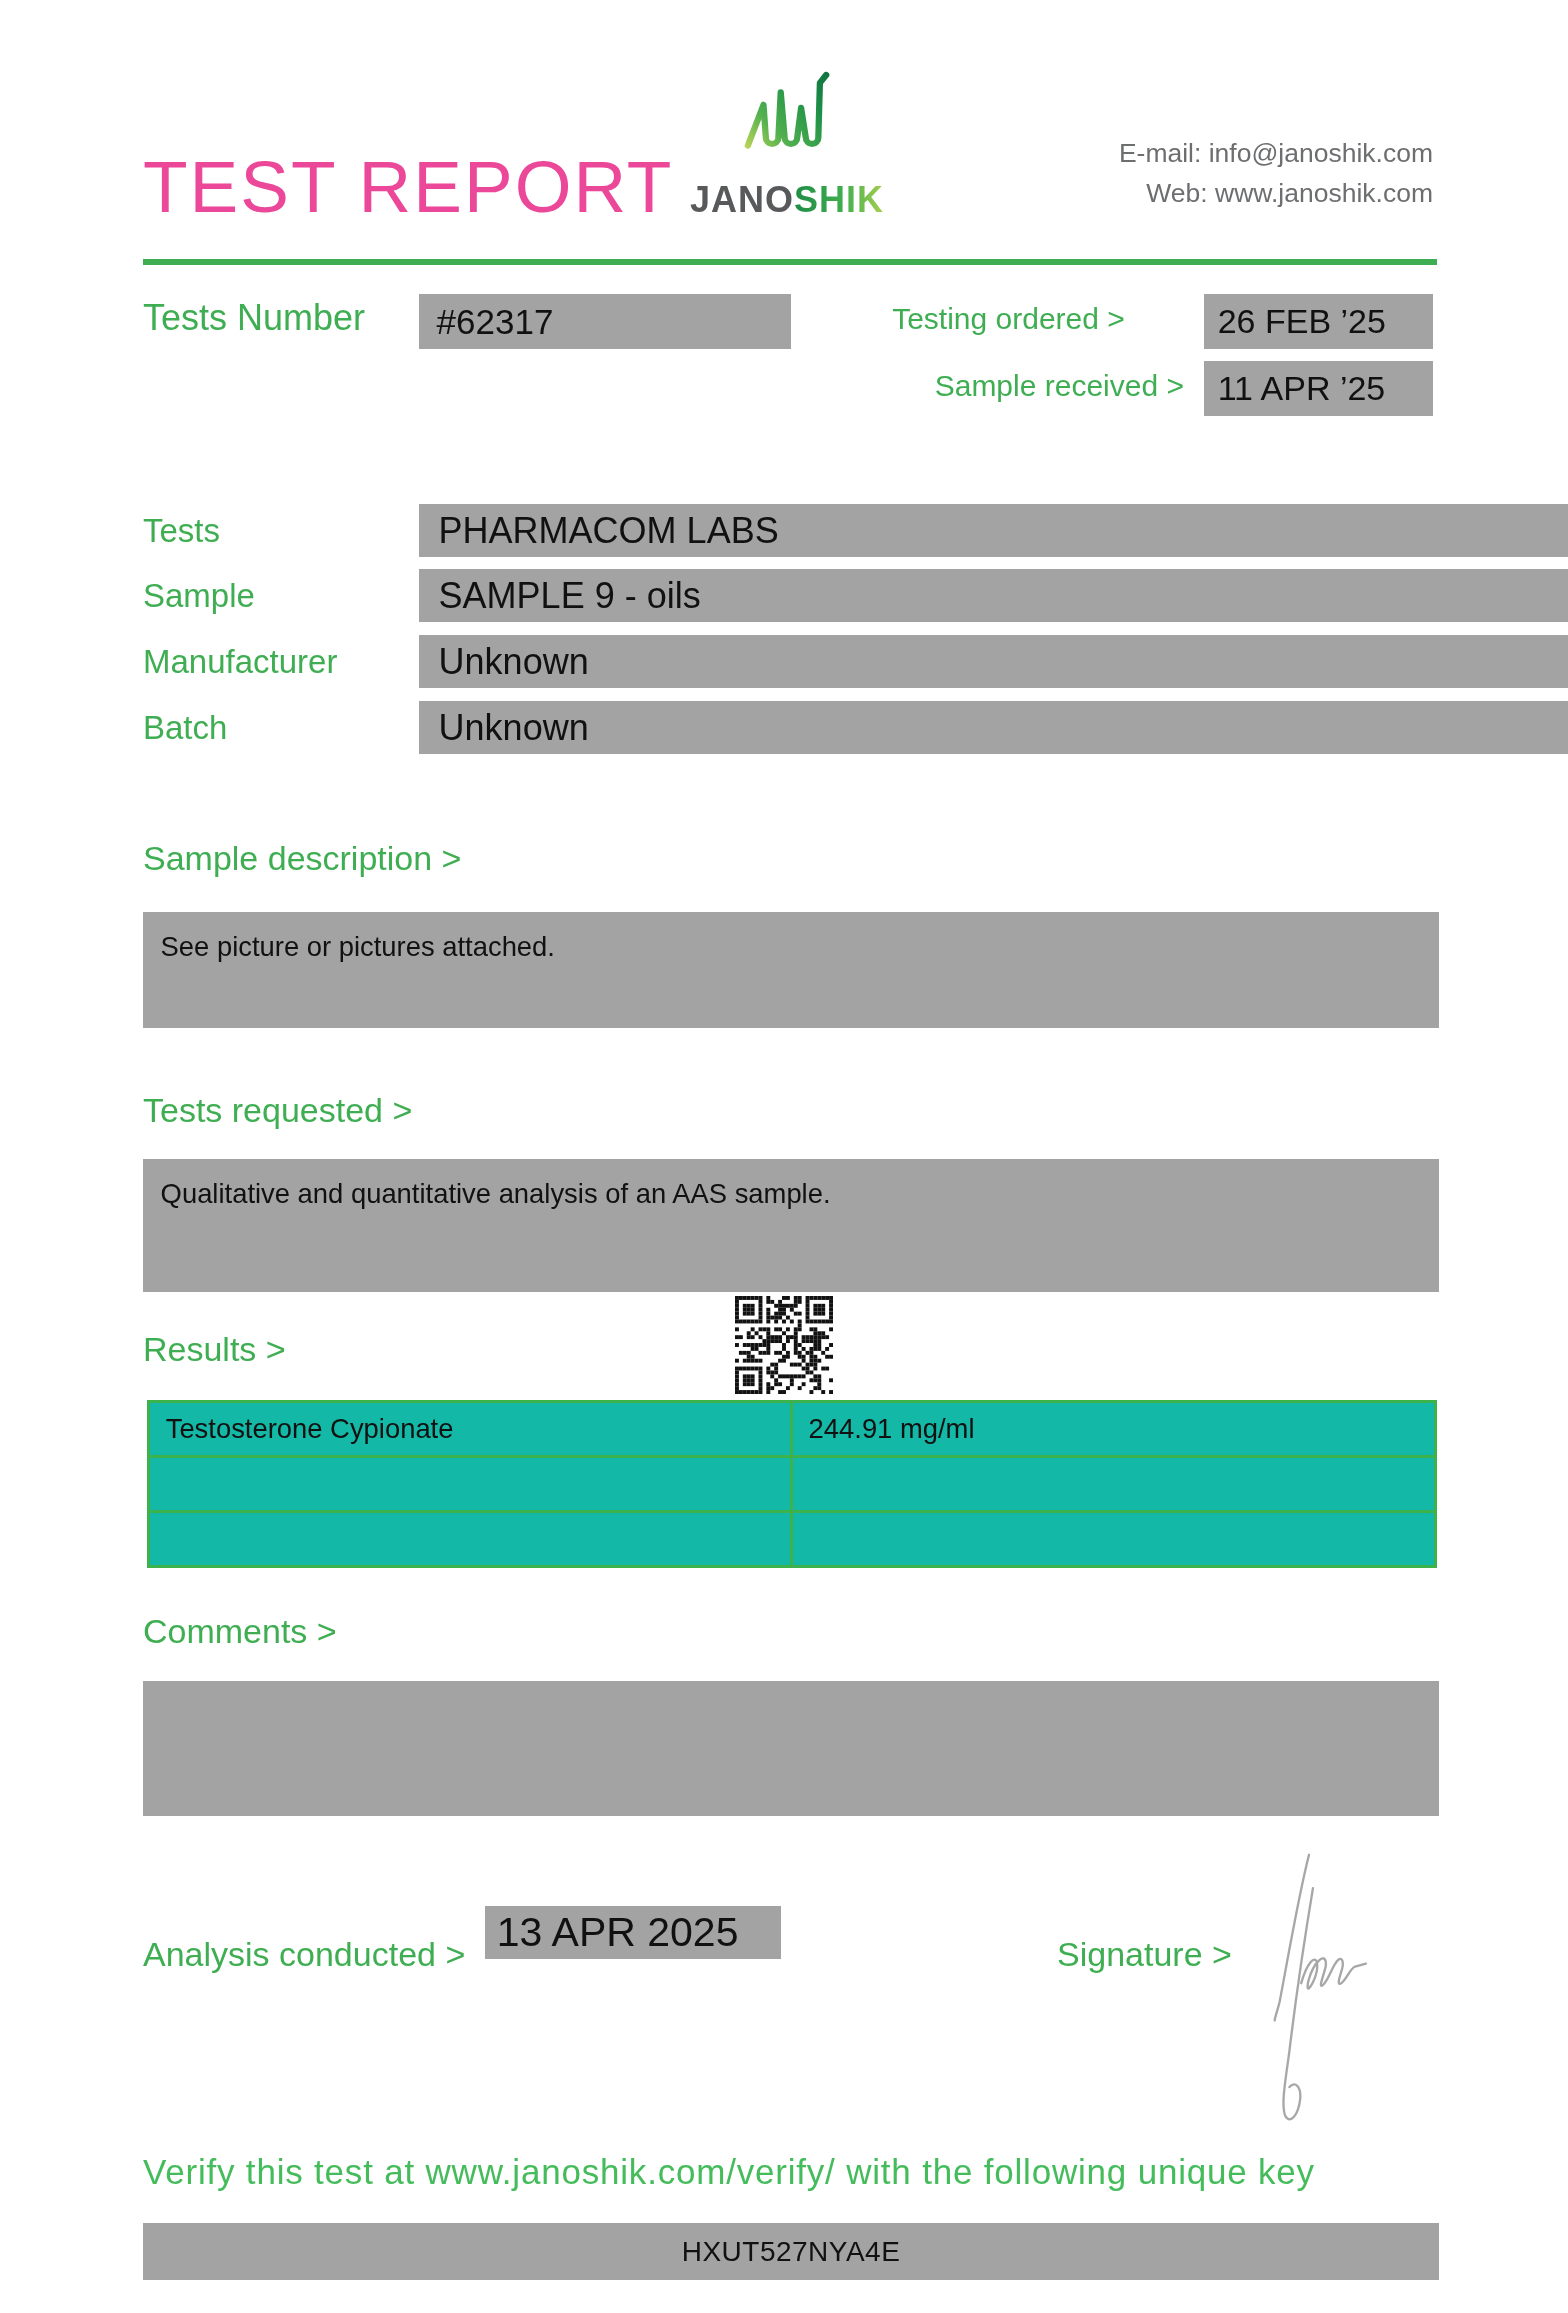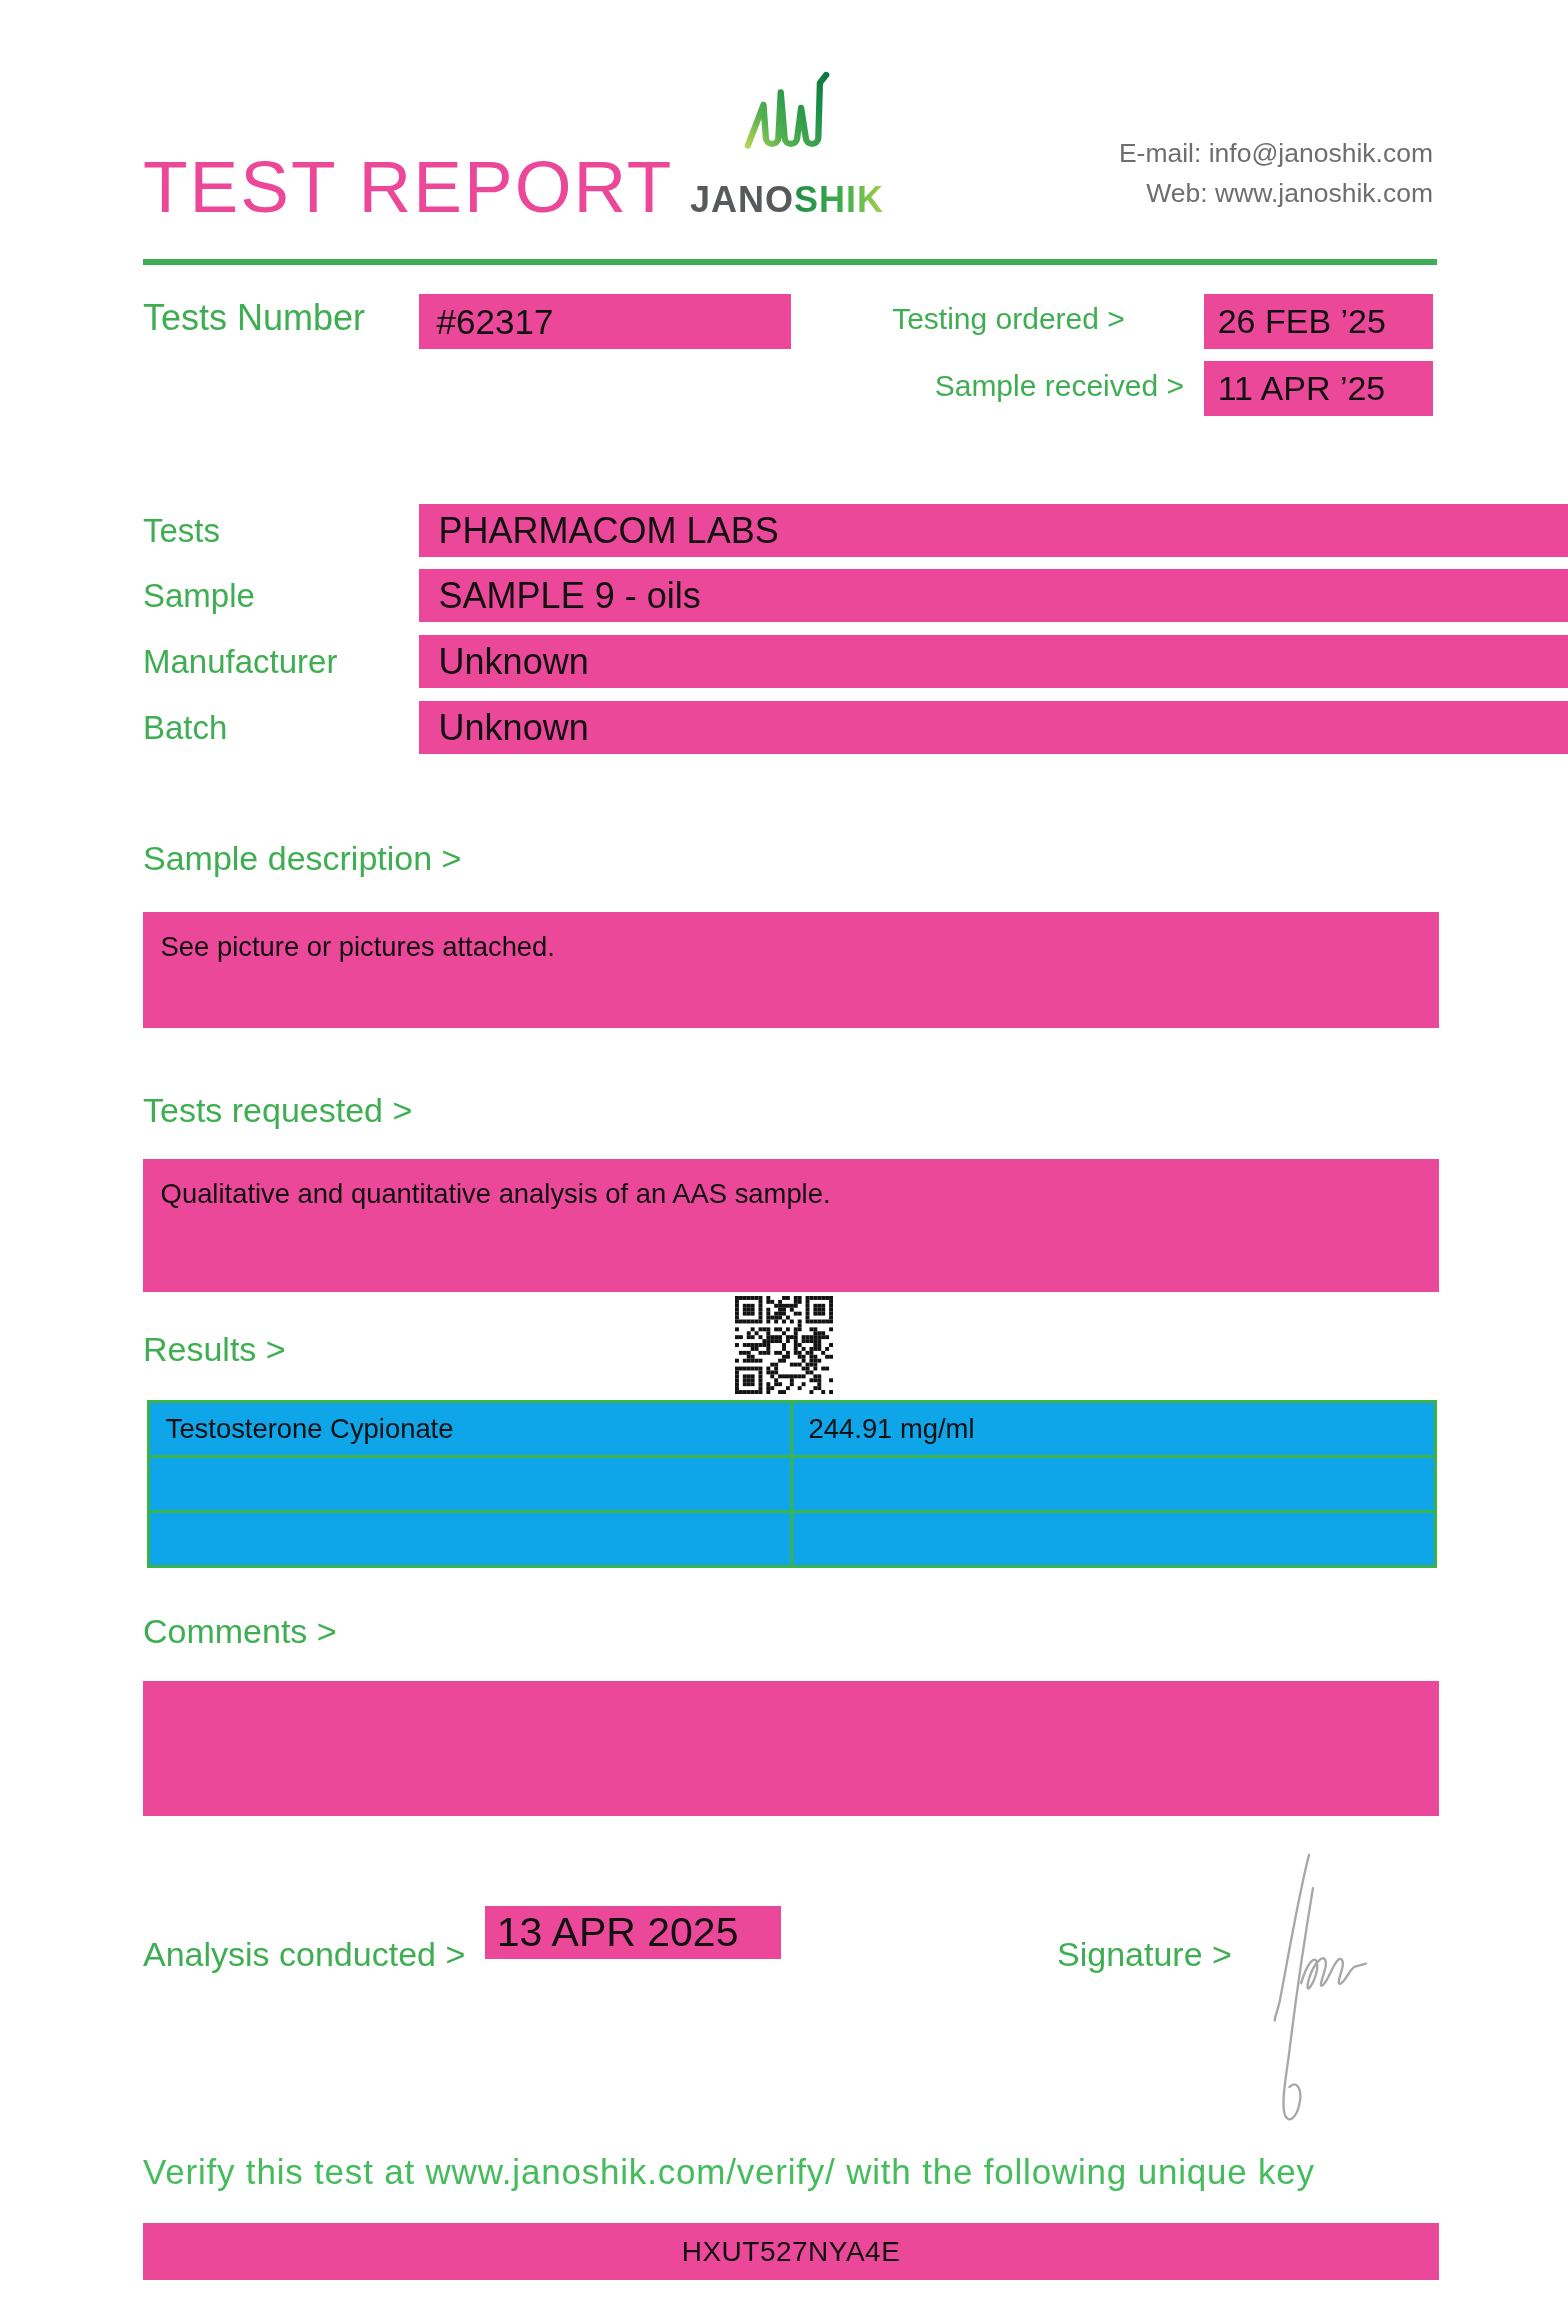--- a/index.html
+++ b/index.html
@@ -35,21 +35,21 @@
     }
   }
   .contact{
     right:135px;top:133px;text-align:right;
     font-size:26.5px;line-height:40px;color:#6d6e70;white-space:nowrap;
   }
   .divider{left:143px;top:259px;width:1294px;height:5.9px;background:#3fae52;}
   
   .green-label{color:#3fae52;white-space:nowrap;}
   .task-label{left:143px;top:297px;font-size:36px;}
-  .box{background:#ec4899;}
+  .box{background:#a3a3a3;}
   .task-box{left:419px;top:294px;width:372px;height:55px;}
   .task-box span{display:block;font-size:35px;line-height:55px;padding-left:17.6px;}
   .ordered-label{left:833px;top:302px;width:351px;text-align:center;font-size:30px;}
   .received-label{left:833px;top:369px;width:351px;text-align:right;font-size:30px;}
   .ordered-box{left:1204px;top:294px;width:229px;height:55px;}
   .received-box{left:1204px;top:361px;width:229px;height:55px;}
   .date-box span{display:block;font-size:34px;line-height:55px;padding-left:13.7px;white-space:nowrap;}
   
   .detail-label{font-size:33px;line-height:53px;}
   .detail-box{left:419px;width:1208px;height:53px;}
@@ -58,21 +58,21 @@
   .section-heading{font-size:34px;}
   .text-box{left:143px;width:1296px;}
   .text-box p{margin:0;font-size:27.4px;line-height:37px;padding:15.7px 17.6px;}
   
   .results-table{
     left:147px;top:1400px;width:1290px;
     display:grid;grid-template-columns:640px 1fr;grid-auto-rows:52px;
     gap:2.9px;background:#3bb24c;border:3.9px solid #3bb24c;
     box-sizing:border-box;
   }
-  .results-table .cell{background:#0ea5e9;font-size:27.4px;line-height:52px;padding-left:15.7px;white-space:nowrap;overflow:hidden;}
+  .results-table .cell{background:#14b8a6;font-size:27.4px;line-height:52px;padding-left:15.7px;white-space:nowrap;overflow:hidden;}
   
   .analysis-label{left:143px;top:1935px;font-size:34px;}
   .analysis-box{left:485px;top:1906px;width:296px;height:53px;}
   .analysis-box span{display:block;font-size:41px;line-height:53px;padding-left:11.8px;white-space:nowrap;}
   .signature-label{left:1057px;top:1935px;font-size:34px;}
   .signature-svg{left:1262px;top:1845px;}
   .verify-line{
     left:143px;top:2152px;width:1296px;
     font-size:35px;letter-spacing:0.8px;color:#45bc5b;white-space:nowrap;
   }

